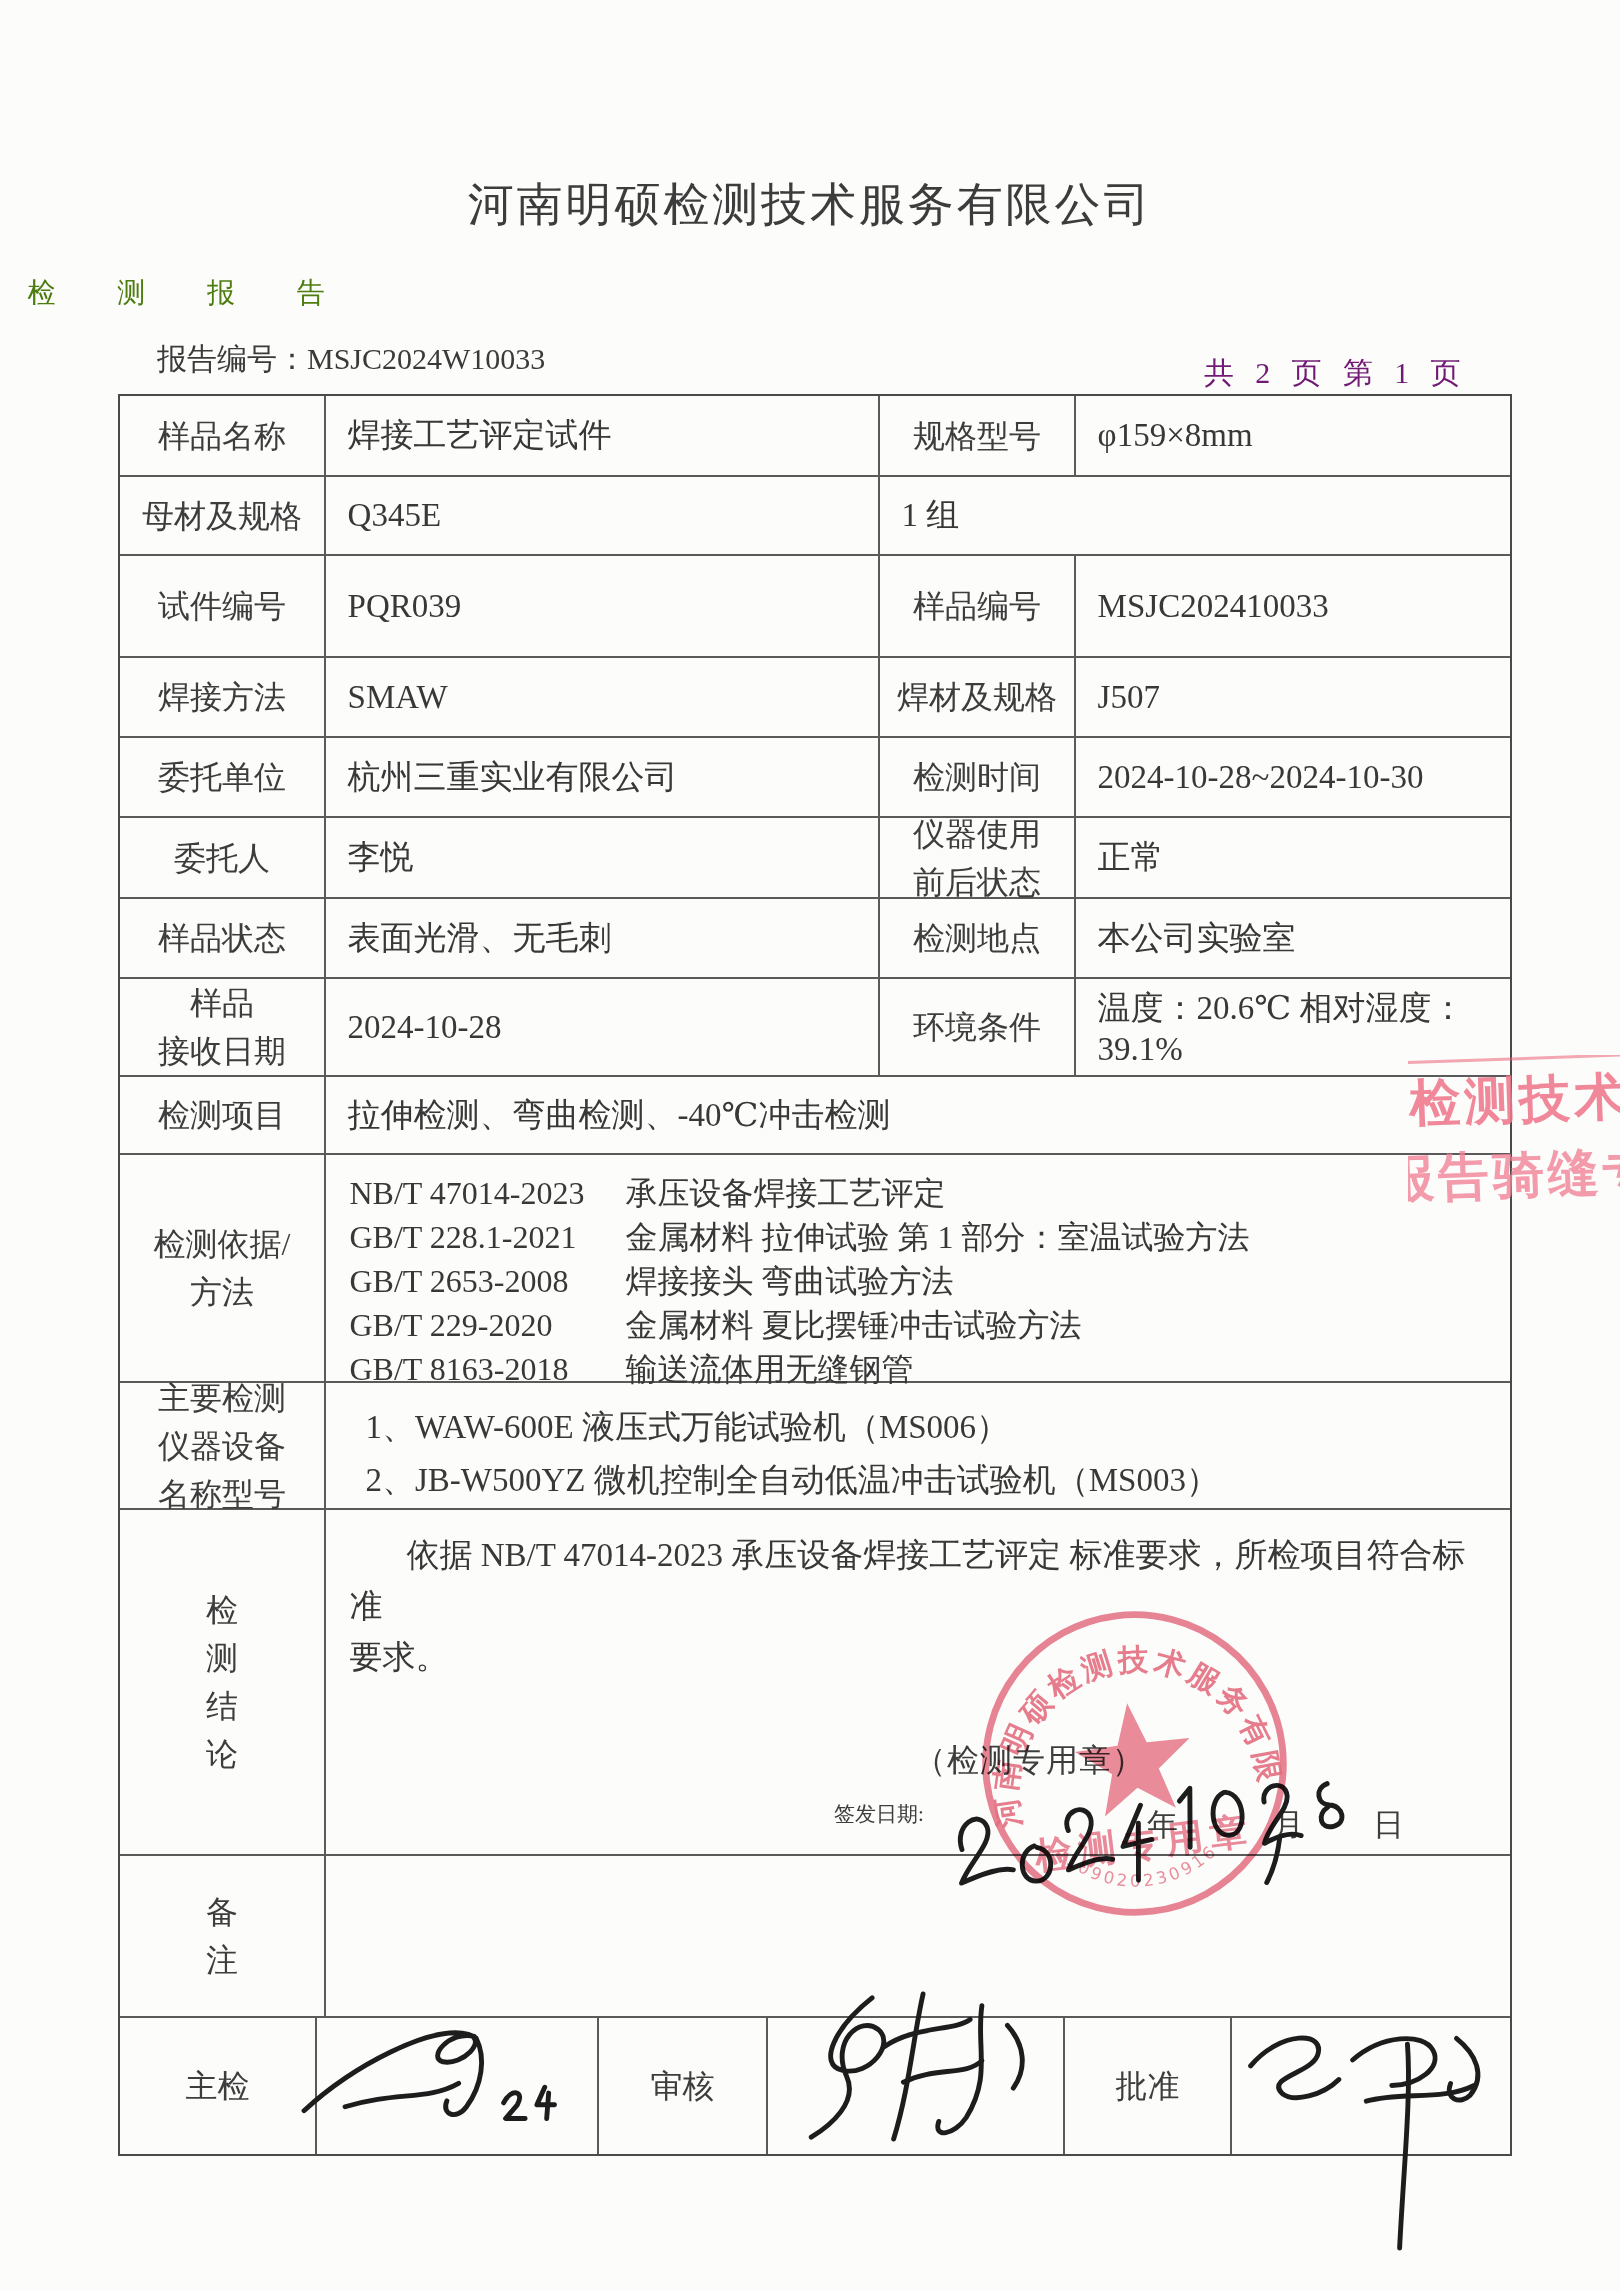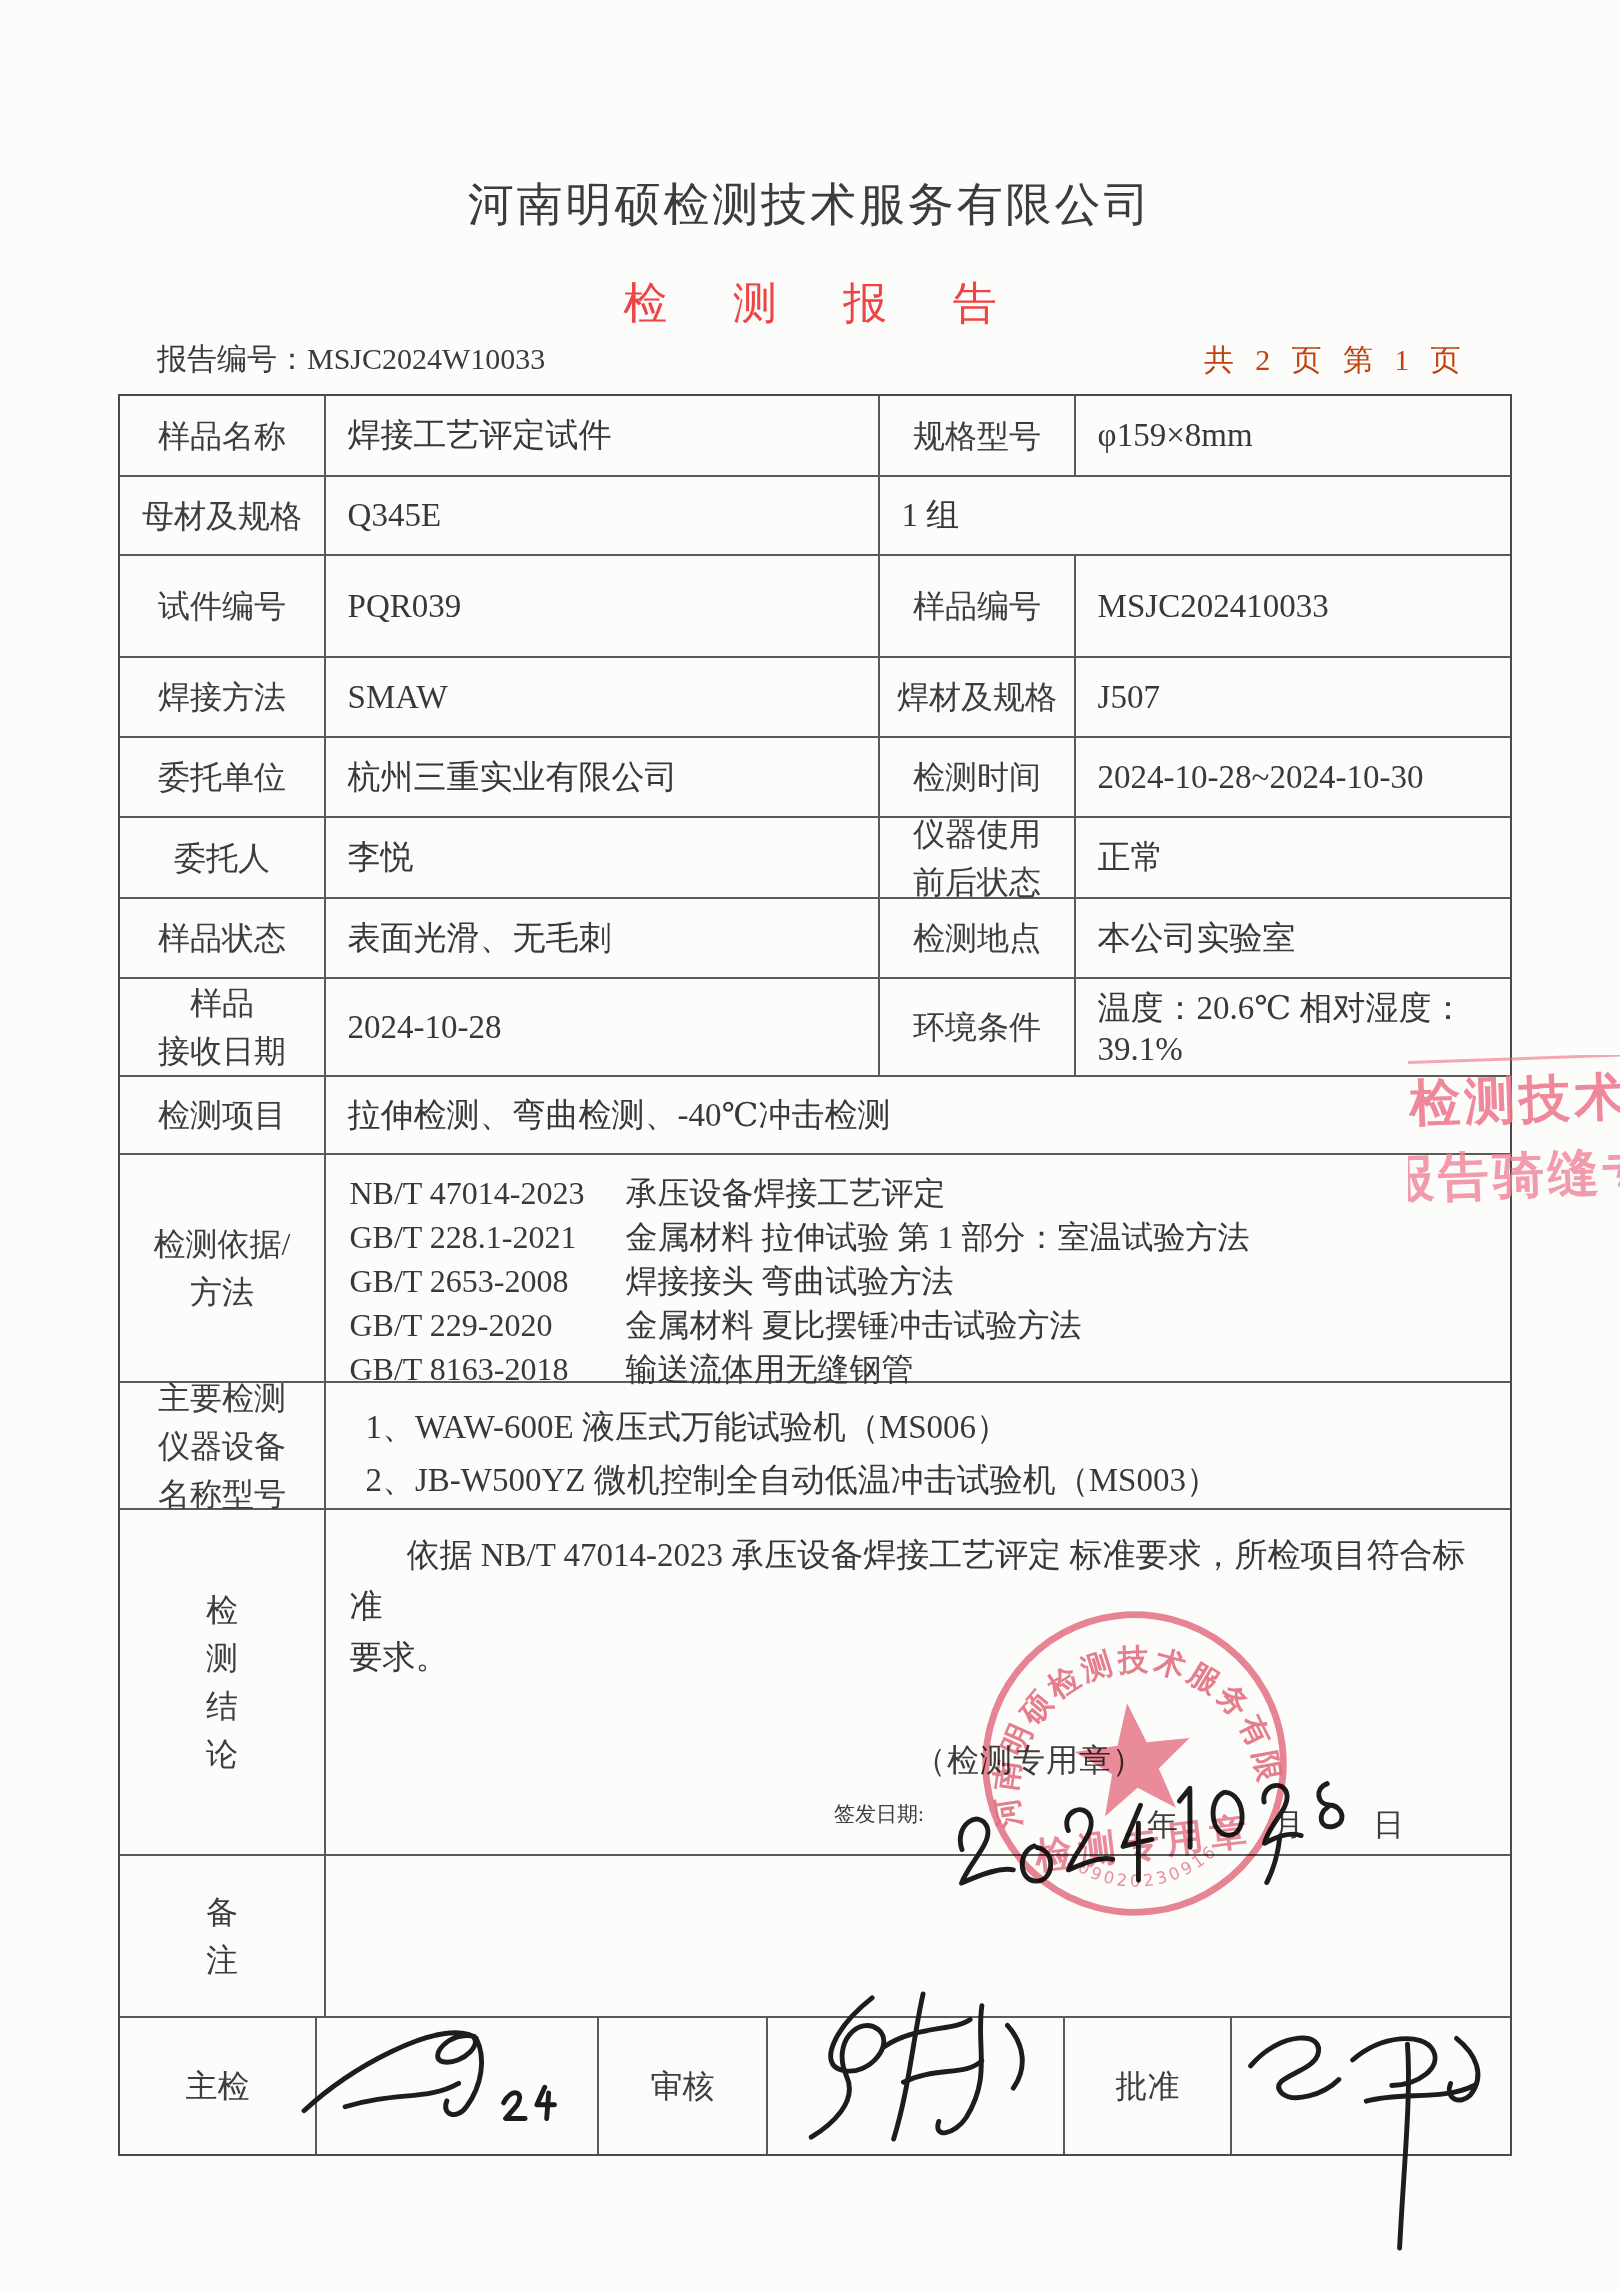--- a/index.html
+++ b/index.html
@@ -5,23 +5,23 @@
   html,body{margin:0;padding:0;background:#e9e9e9;}
   .page{
     position:relative;width:1620px;height:2292px;margin:0 auto;
     background:#fcfcfb;overflow:hidden;
     font-family:"Liberation Serif","DejaVu Serif",serif;
     color:#333;-webkit-font-smoothing:antialiased;
   }
   .abs{position:absolute;}
   
   .company-title{top:174px;left:0;width:100%;text-align:center;font-size:46px;letter-spacing:2.9px;color:#3c3c3c;}
-  .report-title{top:274px;left:0;width:100%;text-align:center;font-size:44px;letter-spacing:27.4px;text-indent:27.4px;color:#ef4444;}
+  .report-title{top:274px;left:0;width:100%;text-align:left;font-size:28px;letter-spacing:27.4px;text-indent:27.4px;color:#4d7c0f;}
   .meta-left{top:339px;left:157px;font-size:30px;color:#3a3a3a;}
-  .meta-right{top:340px;left:1204px;font-size:30px;letter-spacing:6.9px;color:#c2410c;}
+  .meta-right{top:353px;left:1204px;font-size:30px;letter-spacing:6.9px;color:#701a75;}
   
   .rt{position:absolute;left:118px;top:394px;width:1394px;border:2.9px solid #4a4a4a;box-sizing:border-box;background:transparent;}
   .row{display:flex;box-sizing:border-box;border-top:2px solid #5a5a5a;}
   .row:first-child{border-top:none;}
   .cell{box-sizing:border-box;border-right:2px solid #5a5a5a;display:flex;align-items:center;overflow:visible;}
   .cell:last-child{border-right:none;}
   .lab{justify-content:center;text-align:center;font-size:32px;color:#3d3d3d;white-space:pre-line;line-height:1.5;}
   .val{padding-left:21.6px;font-size:33px;color:#383838;}
   .w1{width:206px;flex:none;}
   .w2{width:554px;flex:none;}

